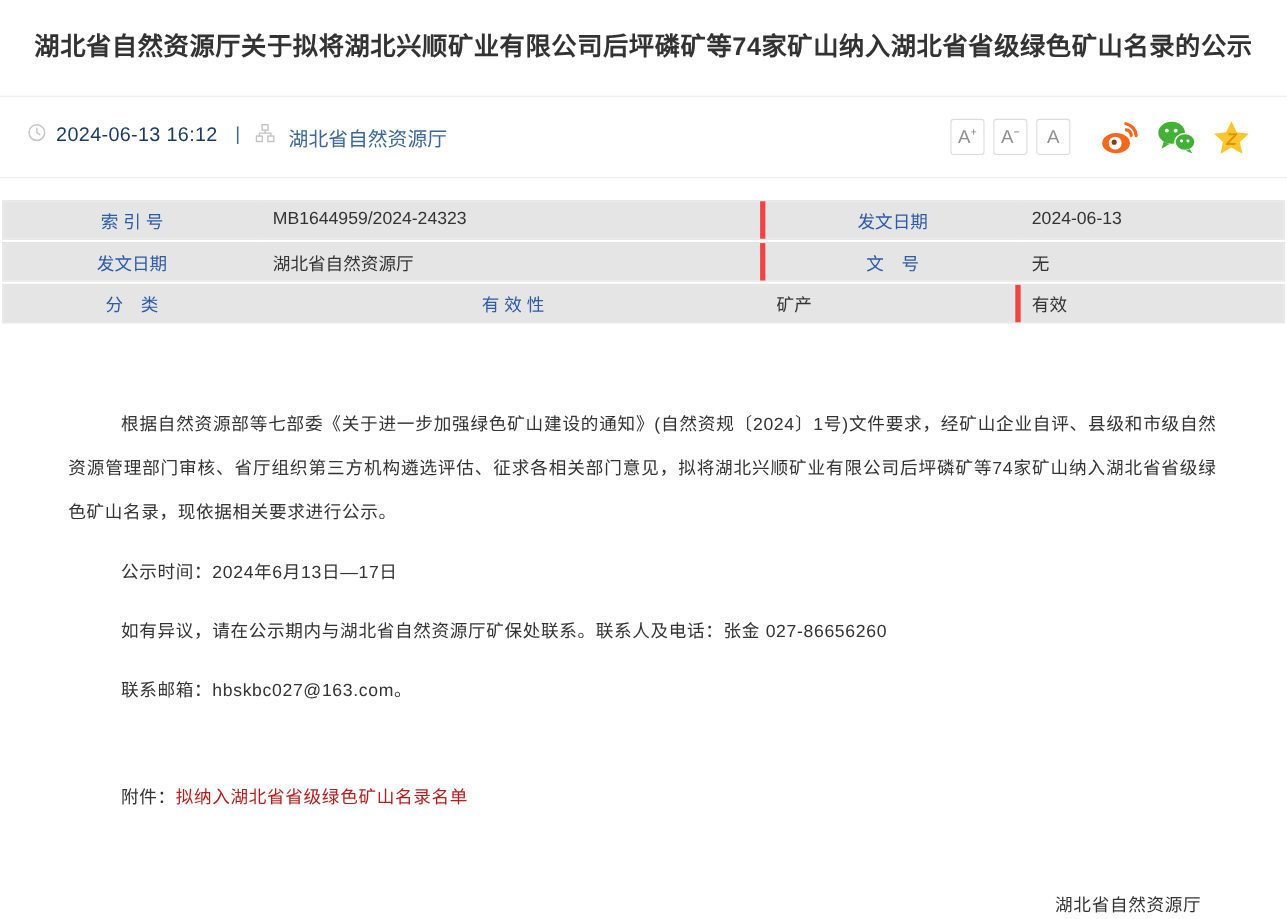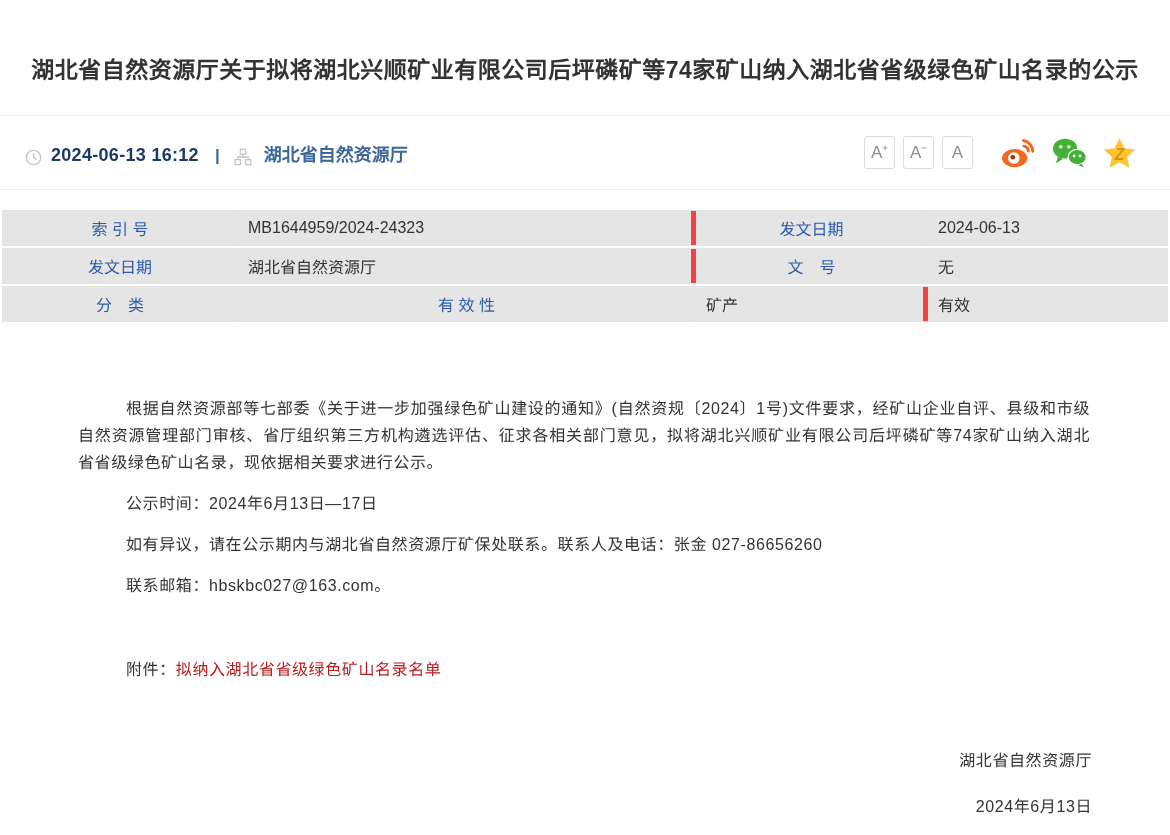--- a/index.html
+++ b/index.html
@@ -11,41 +11,40 @@
     font-family: "Liberation Sans", "DejaVu Sans", sans-serif;
     color: #333333;
   }
 
   
   .header {
     height: 88px;
     padding: 26px 14px 0;
     border-bottom: 1px solid #ededed;
     text-align: center;
-    margin-top: 28px;
   }
   .header h1 {
     font-size: 23px;
     font-weight: bold;
     color: #333333;
     letter-spacing: 0.5px;
     line-height: 32px;
     white-space: nowrap;
   }
 
   
   .meta-bar {
     height: 74px;
     border-bottom: 1px solid #ededed;
     display: flex;
     align-items: center;
     justify-content: space-between;
     padding: 0 34px 0 25px;
   }
-  .meta-left { display: flex; align-items: flex-end; font-weight: bold; }
+  .meta-left { display: flex; align-items: flex-start; }
   .meta-left .icn { display: inline-flex; align-items: center; }
   .meta-date {
     font-size: 18px;
     color: #1c3b66;
     margin-left: 9px;
     letter-spacing: 0.3px;
   }
   .meta-pipe { color: #3566ad; font-size: 17px; margin: 0 14px 0 16px; }
   .meta-source {
     font-size: 18px;
@@ -92,25 +91,25 @@
     color: #2d5ba7;
     border-right: 1px solid #e3e3e3;
   }
   .info-cell.val { color: #333333; padding-left: 10px; }
   .info-cell.val.mid { border-right: 5px solid #ef4444; }
 
   
   .content { padding: 57px 64px 0 62px; }
   .content p {
     font-size: 16px;
-    line-height: 27px;
+    line-height: 40px;
     color: #333333;
     text-align: justify;
     text-indent: 48px;
-    margin: 14px 16px;
+    margin: 14px 0;
     letter-spacing: 0.6px;
   }
   .content p.attachment { margin-top: 57px; }
   .attachment-link { color: #b91c1c; text-decoration: none; cursor: pointer; }
 
   
   .signature { margin-top: 62px; padding-right: 78px; text-align: right; }
   .signature p {
     font-size: 16px;
     line-height: 32px;

